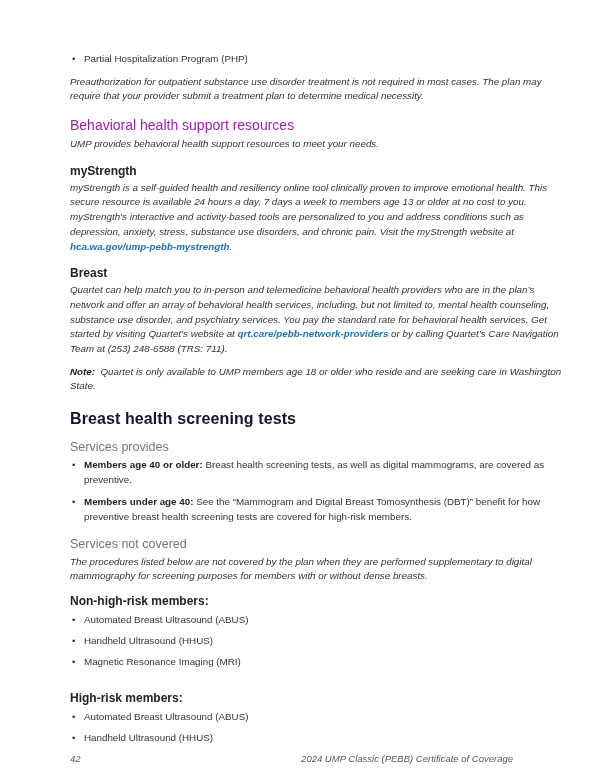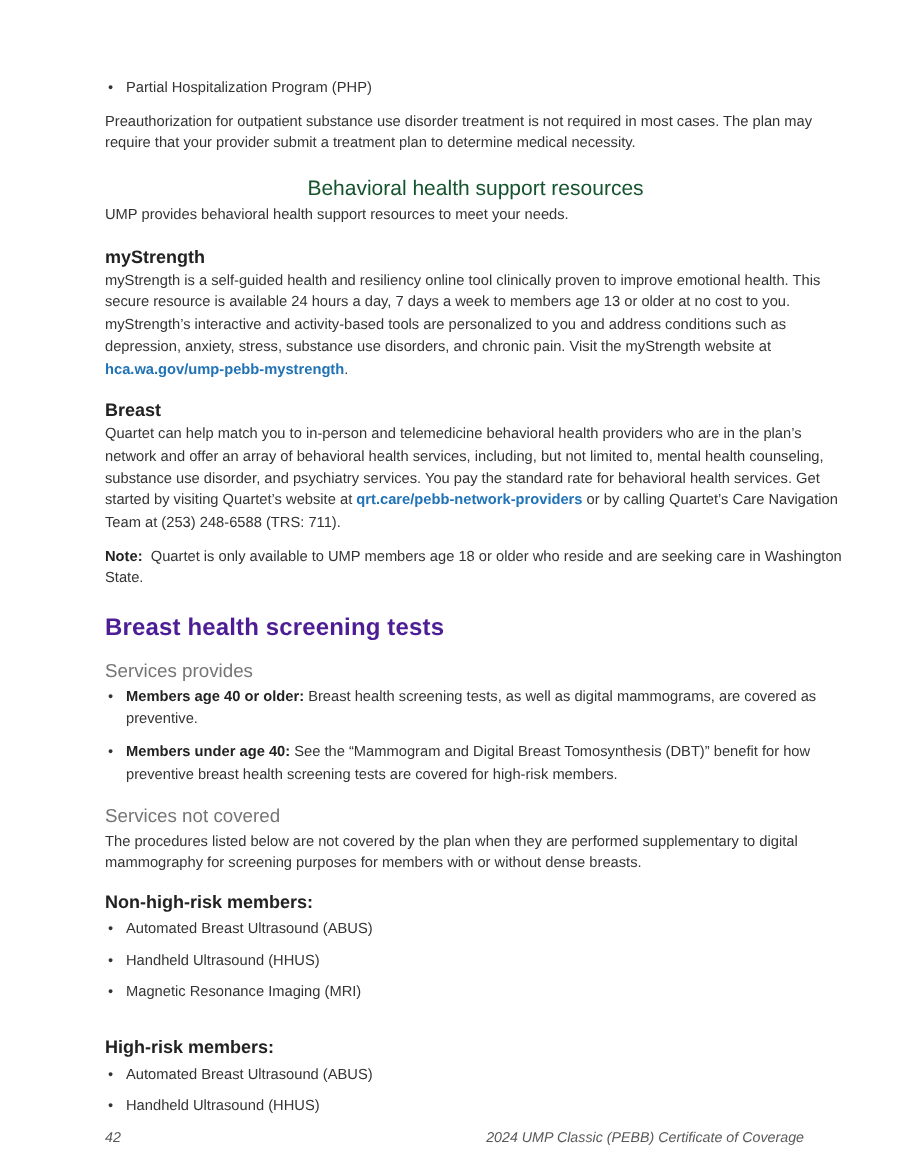--- a/index.html
+++ b/index.html
@@ -5,54 +5,54 @@
   * { margin:0; padding:0; box-sizing:border-box; }
   html,body { background:#ffffff; }
   body {
     width:600px; height:776px; position:relative; overflow:hidden;
     font-family:"Liberation Sans", sans-serif;
     color:#333333;
   }
   .page { padding:52px 36px 0 70px; }
 
   p, li { font-size:9.8px; line-height:1.5; color:#333333; }
-  p { margin-bottom:8px; }
+  p { margin-bottom:8px;font-style:italic; }
 
   ul { list-style:none; }
   li { position:relative; padding-left:14px; margin-bottom:6px; }
   li::before {
     content:"\2022";
     position:absolute; left:2px; top:0;
     font-size:9.8px; color:#333333;
   }
 
   .h1 {
-    font-size:16px; font-weight:700; color:#4c1d95;
+    font-size:16px; font-weight:700; color:#0f172a;
     margin-top:16px; margin-bottom:5px; letter-spacing:0.1px;
   }
   .h2 {
-    font-size:14px; font-weight:400; color:#14532d;
-    margin-top:13px; margin-bottom:4px;text-align:center;
+    font-size:14px; font-weight:400; color:#a21caf;
+    margin-top:13px; margin-bottom:4px;
   }
   .h3 {
     font-size:12.5px; font-weight:400; color:#757575;
     margin-top:12px; margin-bottom:4px;
   }
   .subhead {
     font-size:12px; font-weight:700; color:#222222;
     margin-top:10px; margin-bottom:1px; line-height:1.5;
   }
   b.inline { color:#222222; }
 
   a.link {
     color:#2173b6; font-weight:700; text-decoration:none; cursor:pointer;
   }
 
   .footer {
-    position:absolute; left:70px; right:64px; bottom:12px;
+    position:absolute; left:70px; right:87px; bottom:12px;
     display:flex; justify-content:space-between; align-items:flex-start;margin-top:16px;
   }
   .footer span {
     font-size:9.5px; font-style:italic; color:#595959;
   }
 </style>
 </head>
 <body>
 
 <div class="page">

